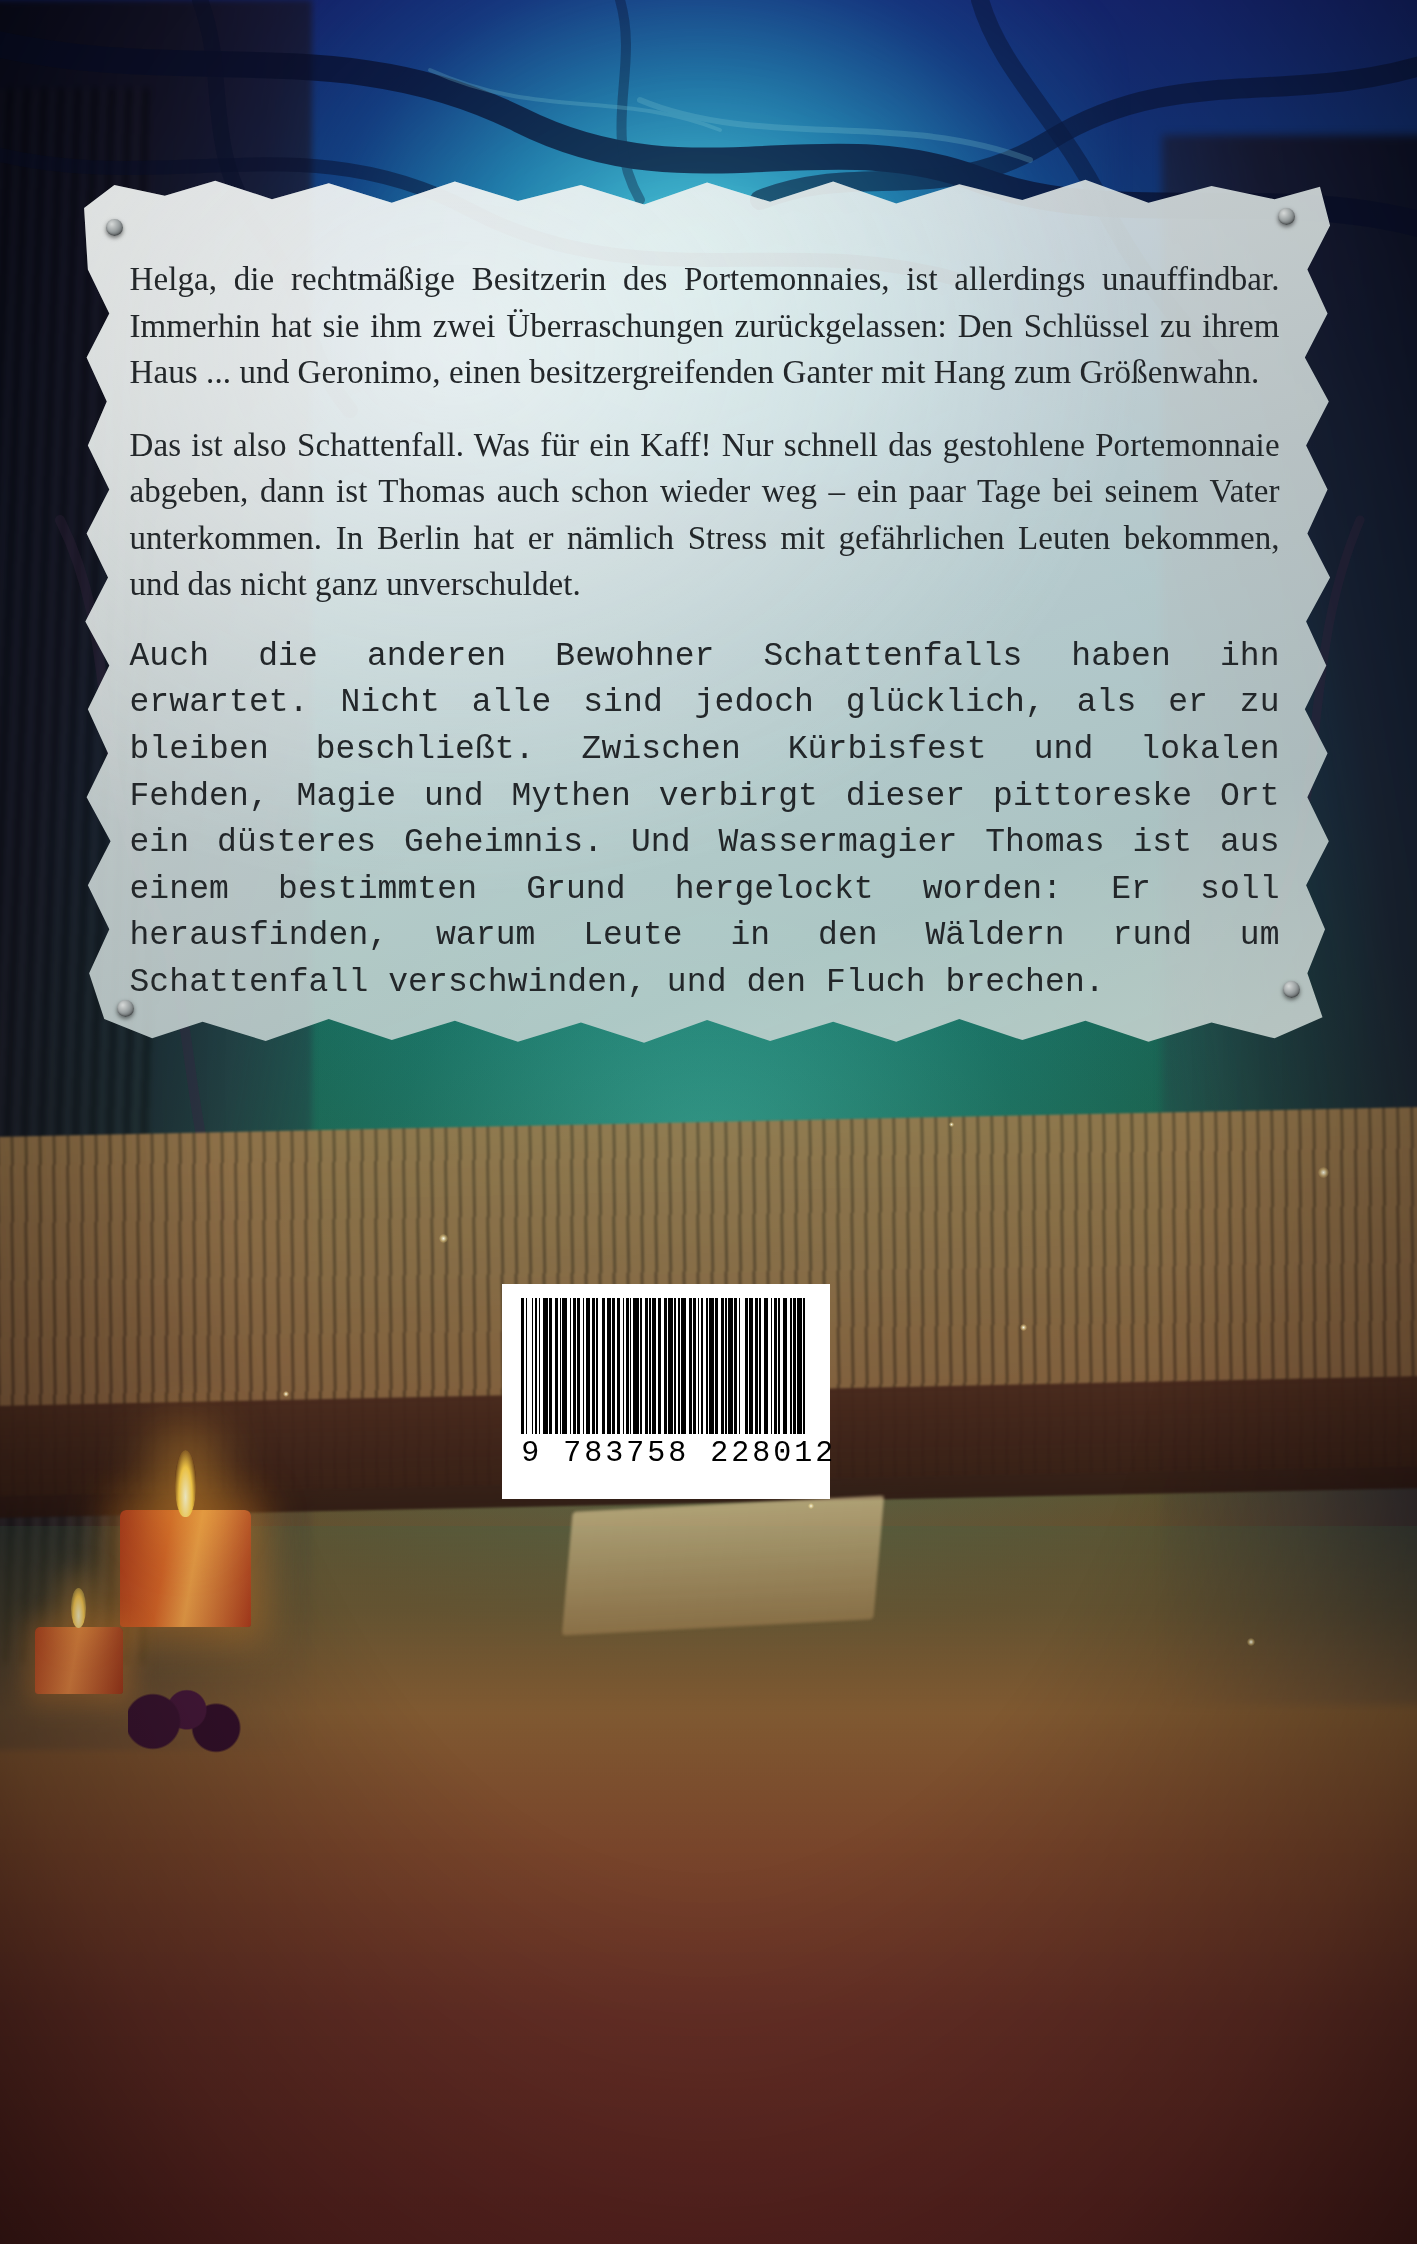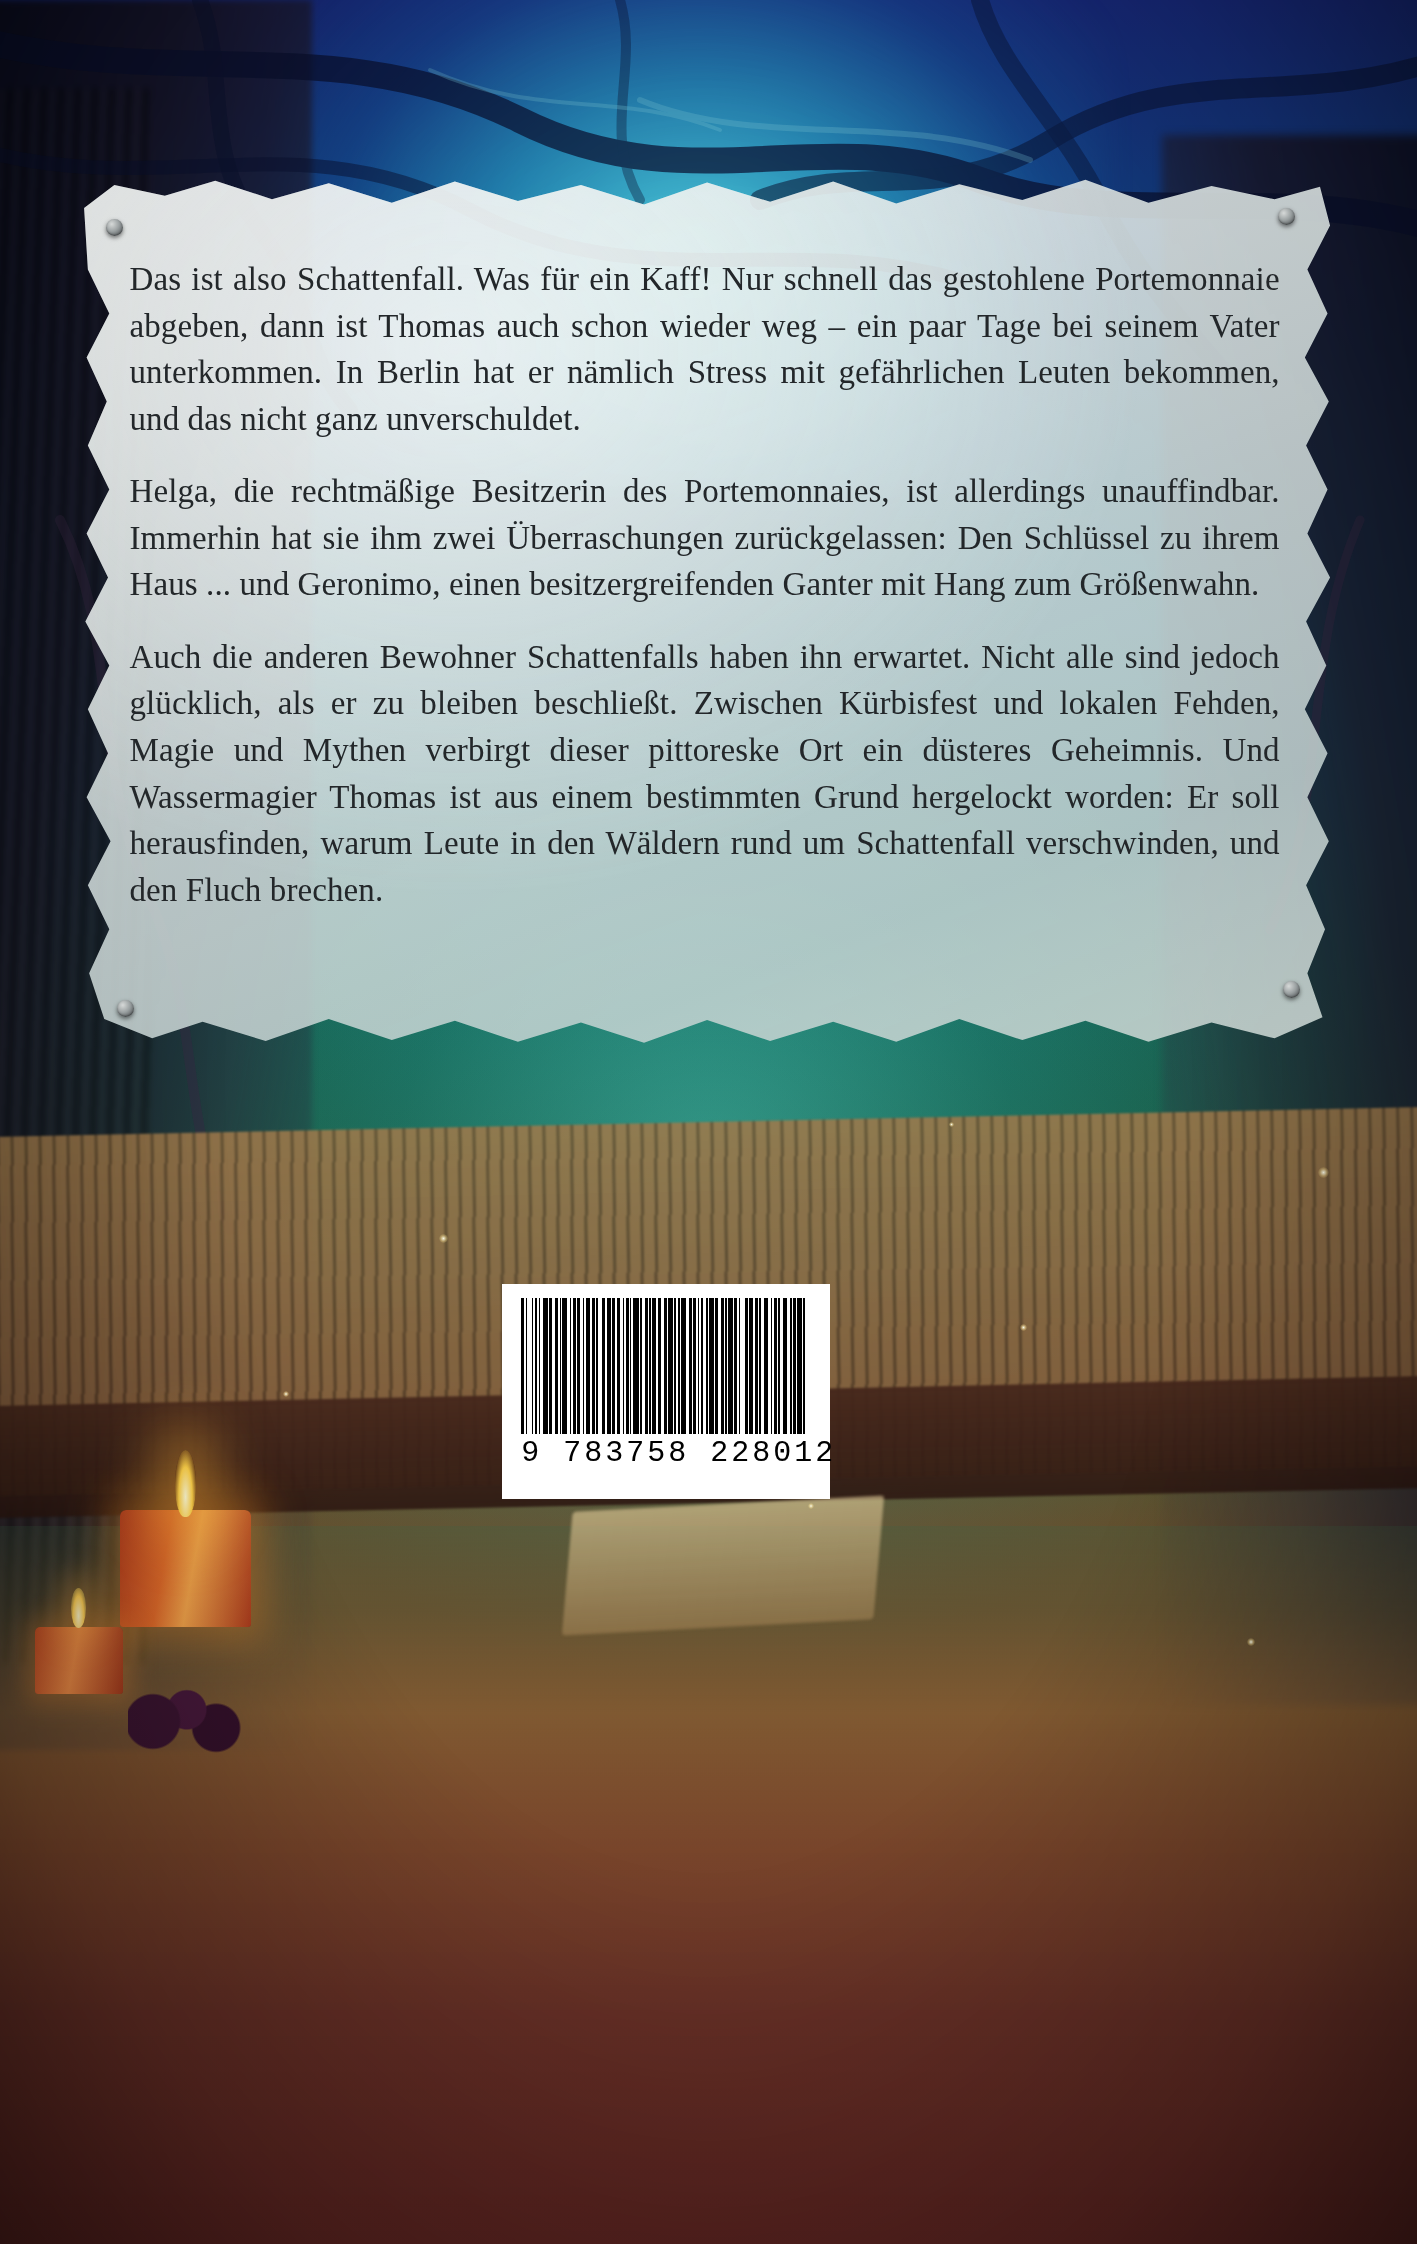--- a/index.html
+++ b/index.html
@@ -319,21 +319,21 @@
     font-family: "Liberation Serif", serif;
     font-size: 33px;
     line-height: 1.41;
     text-align: justify;
     text-justify: inter-word;
     letter-spacing: .1px;
   }
   .blurb p {
     margin: 0 0 26px 0;
   }
-  .blurb p:last-child { margin-bottom: 0; }
+  .blurb p:last-child { margin-bottom: 0; font-family: Liberation Mono, monospace; }
 
   
   .tack {
     position: absolute;
     width: 17px;
     height: 17px;
     border-radius: 50%;
     background: radial-gradient(circle at 34% 30%, #d6d9d8 0%, #9aa0a1 45%, #55595b 85%, #3b3e40 100%);
     box-shadow: 0 2px 4px rgba(0,0,0,.5), inset 0 -1px 2px rgba(0,0,0,.4);
   }
@@ -421,22 +421,22 @@
   <div class="sparkle" style="left:20%; top:62%;  width:6px;  height:6px;"></div>
   <div class="sparkle" style="left:67%; top:50%;  width:5px;  height:5px;"></div>
 
   <div class="vignette"></div>
 
   <div class="parchment-wrap">
     <div class="parchment-shadow"></div>
     <div class="parchment"></div>
 
     <div class="blurb">
+      <p>Helga, die rechtmäßige Besitzerin des Portemonnaies, ist allerdings unauffindbar. Immerhin hat sie ihm zwei Überraschungen zurückgelassen: Den Schlüssel zu ihrem Haus ... und Geronimo, einen besitzergreifenden Ganter mit Hang zum Größenwahn.</p>
       <p>Das ist also Schattenfall. Was für ein Kaff! Nur schnell das gestohlene Portemonnaie abgeben, dann ist Thomas auch schon wieder weg – ein paar Tage bei seinem Vater unterkommen. In Berlin hat er nämlich Stress mit gefährlichen Leuten bekommen, und das nicht ganz unverschuldet.</p>
-      <p>Helga, die rechtmäßige Besitzerin des Portemonnaies, ist allerdings unauffindbar. Immerhin hat sie ihm zwei Überraschungen zurückgelassen: Den Schlüssel zu ihrem Haus ... und Geronimo, einen besitzergreifenden Ganter mit Hang zum Größenwahn.</p>
       <p>Auch die anderen Bewohner Schattenfalls haben ihn erwartet. Nicht alle sind jedoch glücklich, als er zu bleiben beschließt. Zwischen Kürbisfest und lokalen Fehden, Magie und Mythen verbirgt dieser pittoreske Ort ein düsteres Geheimnis. Und Wassermagier Thomas ist aus einem bestimmten Grund hergelockt worden: Er soll herausfinden, warum Leute in den Wäldern rund um Schattenfall verschwinden, und den Fluch brechen.</p>
     </div>
 
     <div class="tack tack-tl"></div>
     <div class="tack tack-tr"></div>
     <div class="tack tack-bl"></div>
     <div class="tack tack-br"></div>
   </div>
 
   <div class="barcode-box">

